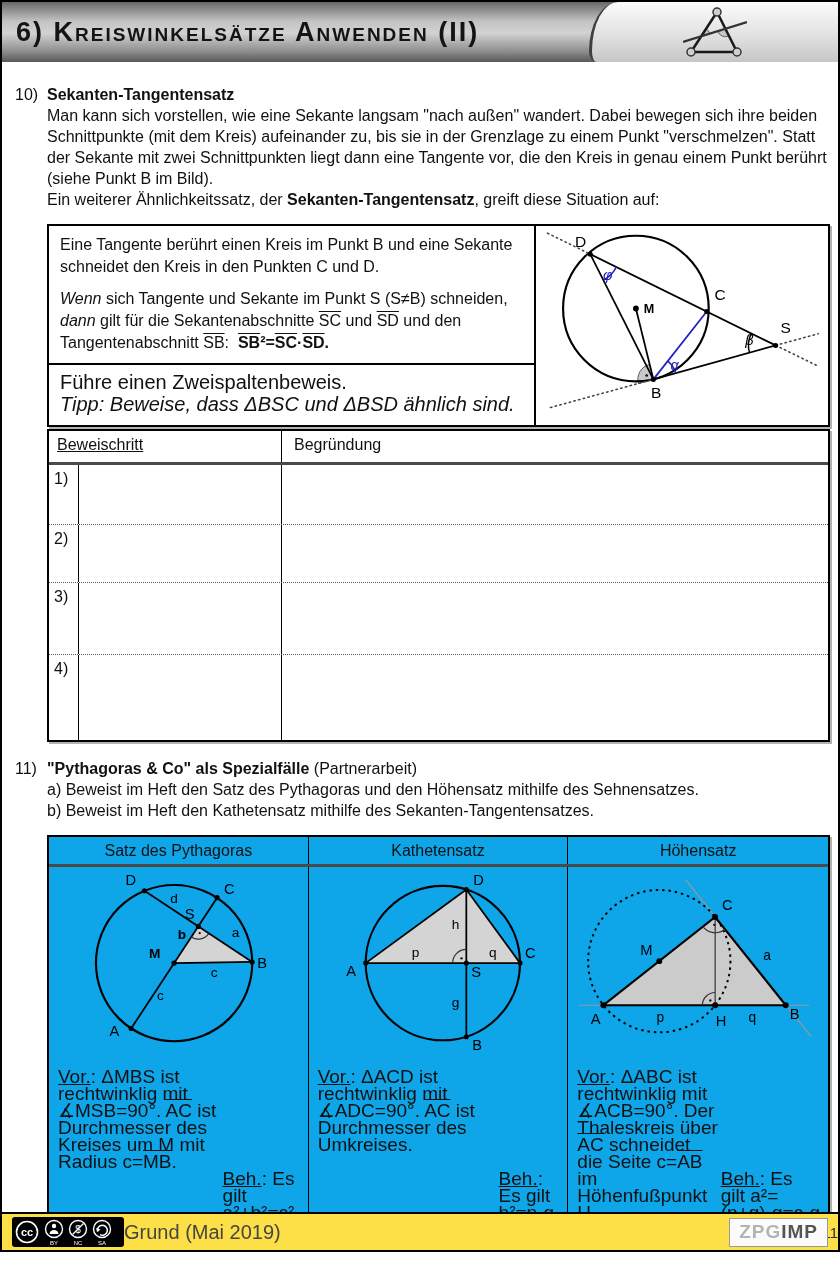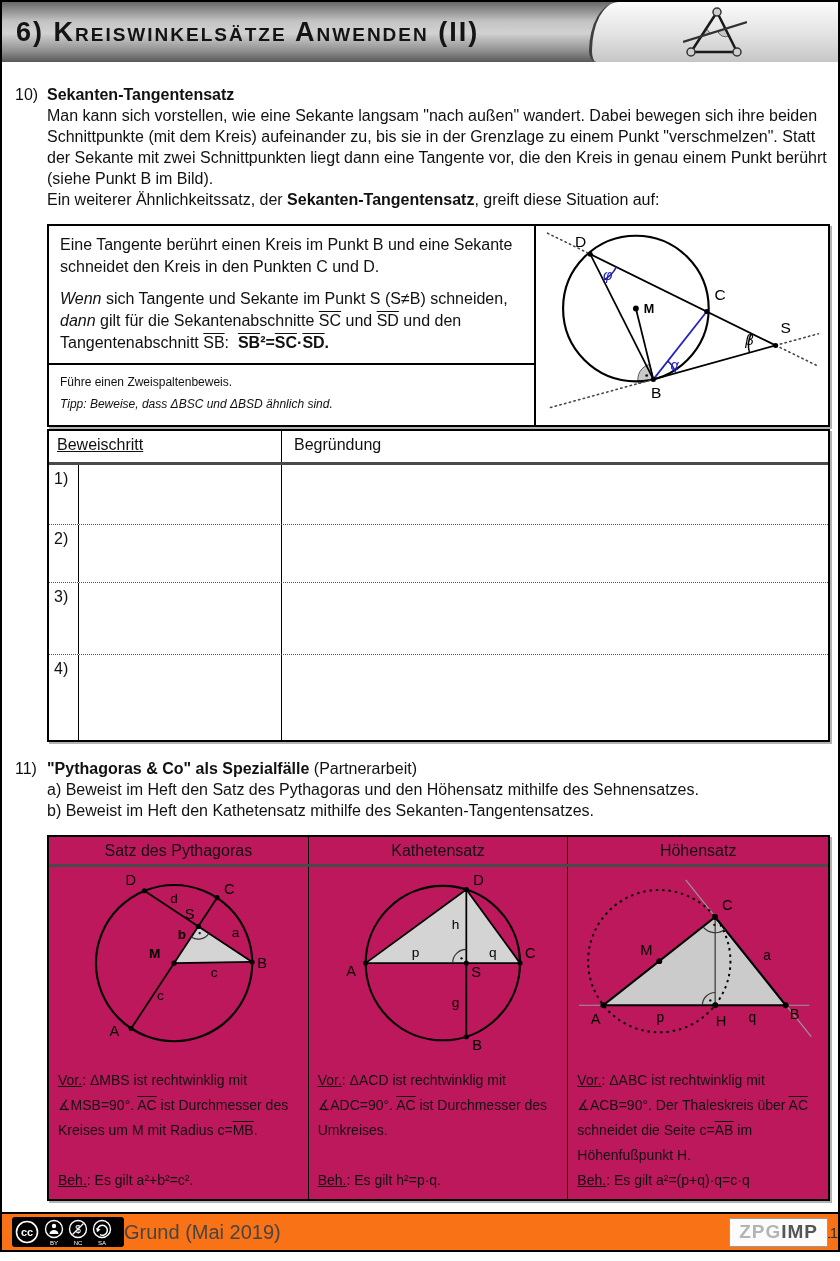--- a/index.html
+++ b/index.html
@@ -15,50 +15,50 @@
   .section{position:relative;margin-left:13px;margin-right:10px;padding-left:32px;font-size:16px;line-height:21px;}
   .sec-num{position:absolute;left:0;top:0;}
   #task10{margin-top:22px;}
   #task11{margin-top:16px;}
 
   
   .theorem-box{margin:14px 0 0 45px;width:783px;height:203px;border:2px solid #000;box-shadow:2px 2px 0 #b3b3b3;display:flex;box-sizing:border-box;background:#fff;}
   .tb-left{width:489px;border-right:2px solid #000;box-sizing:border-box;display:flex;flex-direction:column;}
   .tb-statement{height:139px;box-sizing:border-box;padding:8px 10px 0 11px;border-bottom:2px solid #000;font-size:16px;line-height:22px;}
   .tb-statement p{margin:0 0 10px 0;}
-  .tb-hint{padding:6px 10px 0 11px;font-size:12px;line-height:22px;}
+  .tb-hint{padding:6px 10px 0 11px;font-size:20px;line-height:22px;}
   .tb-figure{flex:1;display:flex;align-items:center;justify-content:center;}
   .it{font-style:italic;} .ol{text-decoration:overline;} .ul{text-decoration:underline;}
 
   
   .proof-table{margin:2px 0 0 45px;width:783px;border:2px solid #000;box-shadow:2px 2px 0 #b3b3b3;box-sizing:border-box;background:#fff;}
   .pt-header{display:grid;grid-template-columns:233px 1fr;height:31px;border-bottom:3px solid #4a4a4a;font-size:16px;}
   .pt-h1{border-right:1.5px solid #000;padding:5px 0 0 8px;text-decoration:underline;}
   .pt-h2{padding:5px 16px 0 12px;}
   .pt-row{display:grid;grid-template-columns:30px 203px 1fr;}
   .pt-row:nth-child(2){height:59px;} .pt-row:nth-child(3){height:57px;}
   .pt-row:nth-child(4){height:71px;} .pt-row:nth-child(5){height:85px;}
   .pt-row:not(:last-child){border-bottom:1.2px dotted #555;}
   .pt-num{border-right:1.5px solid #000;padding:5px 0 0 5px;font-size:16px;}
   .pt-step{border-right:1.5px solid #000;}
 
   
-  .cases-table{margin:14px 0 0 45px;width:783px;border:2px solid #000;box-shadow:2px 2px 0 #b3b3b3;box-sizing:border-box;background:#be185d;}
+  .cases-table{margin:14px 0 0 45px;width:783px;border:2px solid #000;box-shadow:2px 2px 0 #b3b3b3;box-sizing:border-box;background:#0ea5e9;}
   .ct-header{display:grid;grid-template-columns:1fr 1fr 1fr;border-bottom:3px solid #4a4a4a;font-size:16px;text-align:center;}
   .ct-header>div{line-height:27px;height:27px;}
   .ct-header>div:not(:last-child){border-right:1.5px solid #000;}
   .ct-body{display:grid;grid-template-columns:1fr 1fr 1fr;}
   .ct-cell{display:flex;flex-direction:column;}
   .ct-cell:not(:last-child){border-right:1.5px solid #000;}
   .ct-figure{height:201px;display:flex;align-items:center;justify-content:center;}
-  .ct-text{flex:1;min-height:116px;padding:0 8px 6px 9px;font-size:14px;line-height:25px;display:flex;flex-direction:column;}
+  .ct-text{flex:1;min-height:116px;padding:0 8px 6px 9px;font-size:19px;line-height:17px;display:flex;flex-direction:row;}
   .ct-beh{margin-top:auto;}
 
   
-  .footer{position:absolute;left:0;right:0;bottom:0;height:38px;background:#f97316;border-top:2px solid #000;display:flex;align-items:center;padding:0 10px;box-sizing:border-box;}
+  .footer{position:absolute;left:0;right:0;bottom:0;height:38px;background:#fde047;border-top:2px solid #000;display:flex;align-items:center;padding:0 10px;box-sizing:border-box;}
   .footer-author{font-size:20px;color:#454545;}
   .footer-page{position:absolute;left:0;right:0;text-align:right;font-size:15px;color:#2e2e2e;}
   .zpg-box{margin-left:auto;background:#fbfbfb;border:1.5px solid #9a9a9a;padding:2px 9px 3px 9px;font-size:19px;font-weight:bold;letter-spacing:1px;z-index:1;}
   .zpg{color:#b4b4b4;} .imp{color:#555;}
 
   svg text{font-family:"Liberation Sans","DejaVu Sans",sans-serif;}
 </style>
 </head>
 <body>
 

